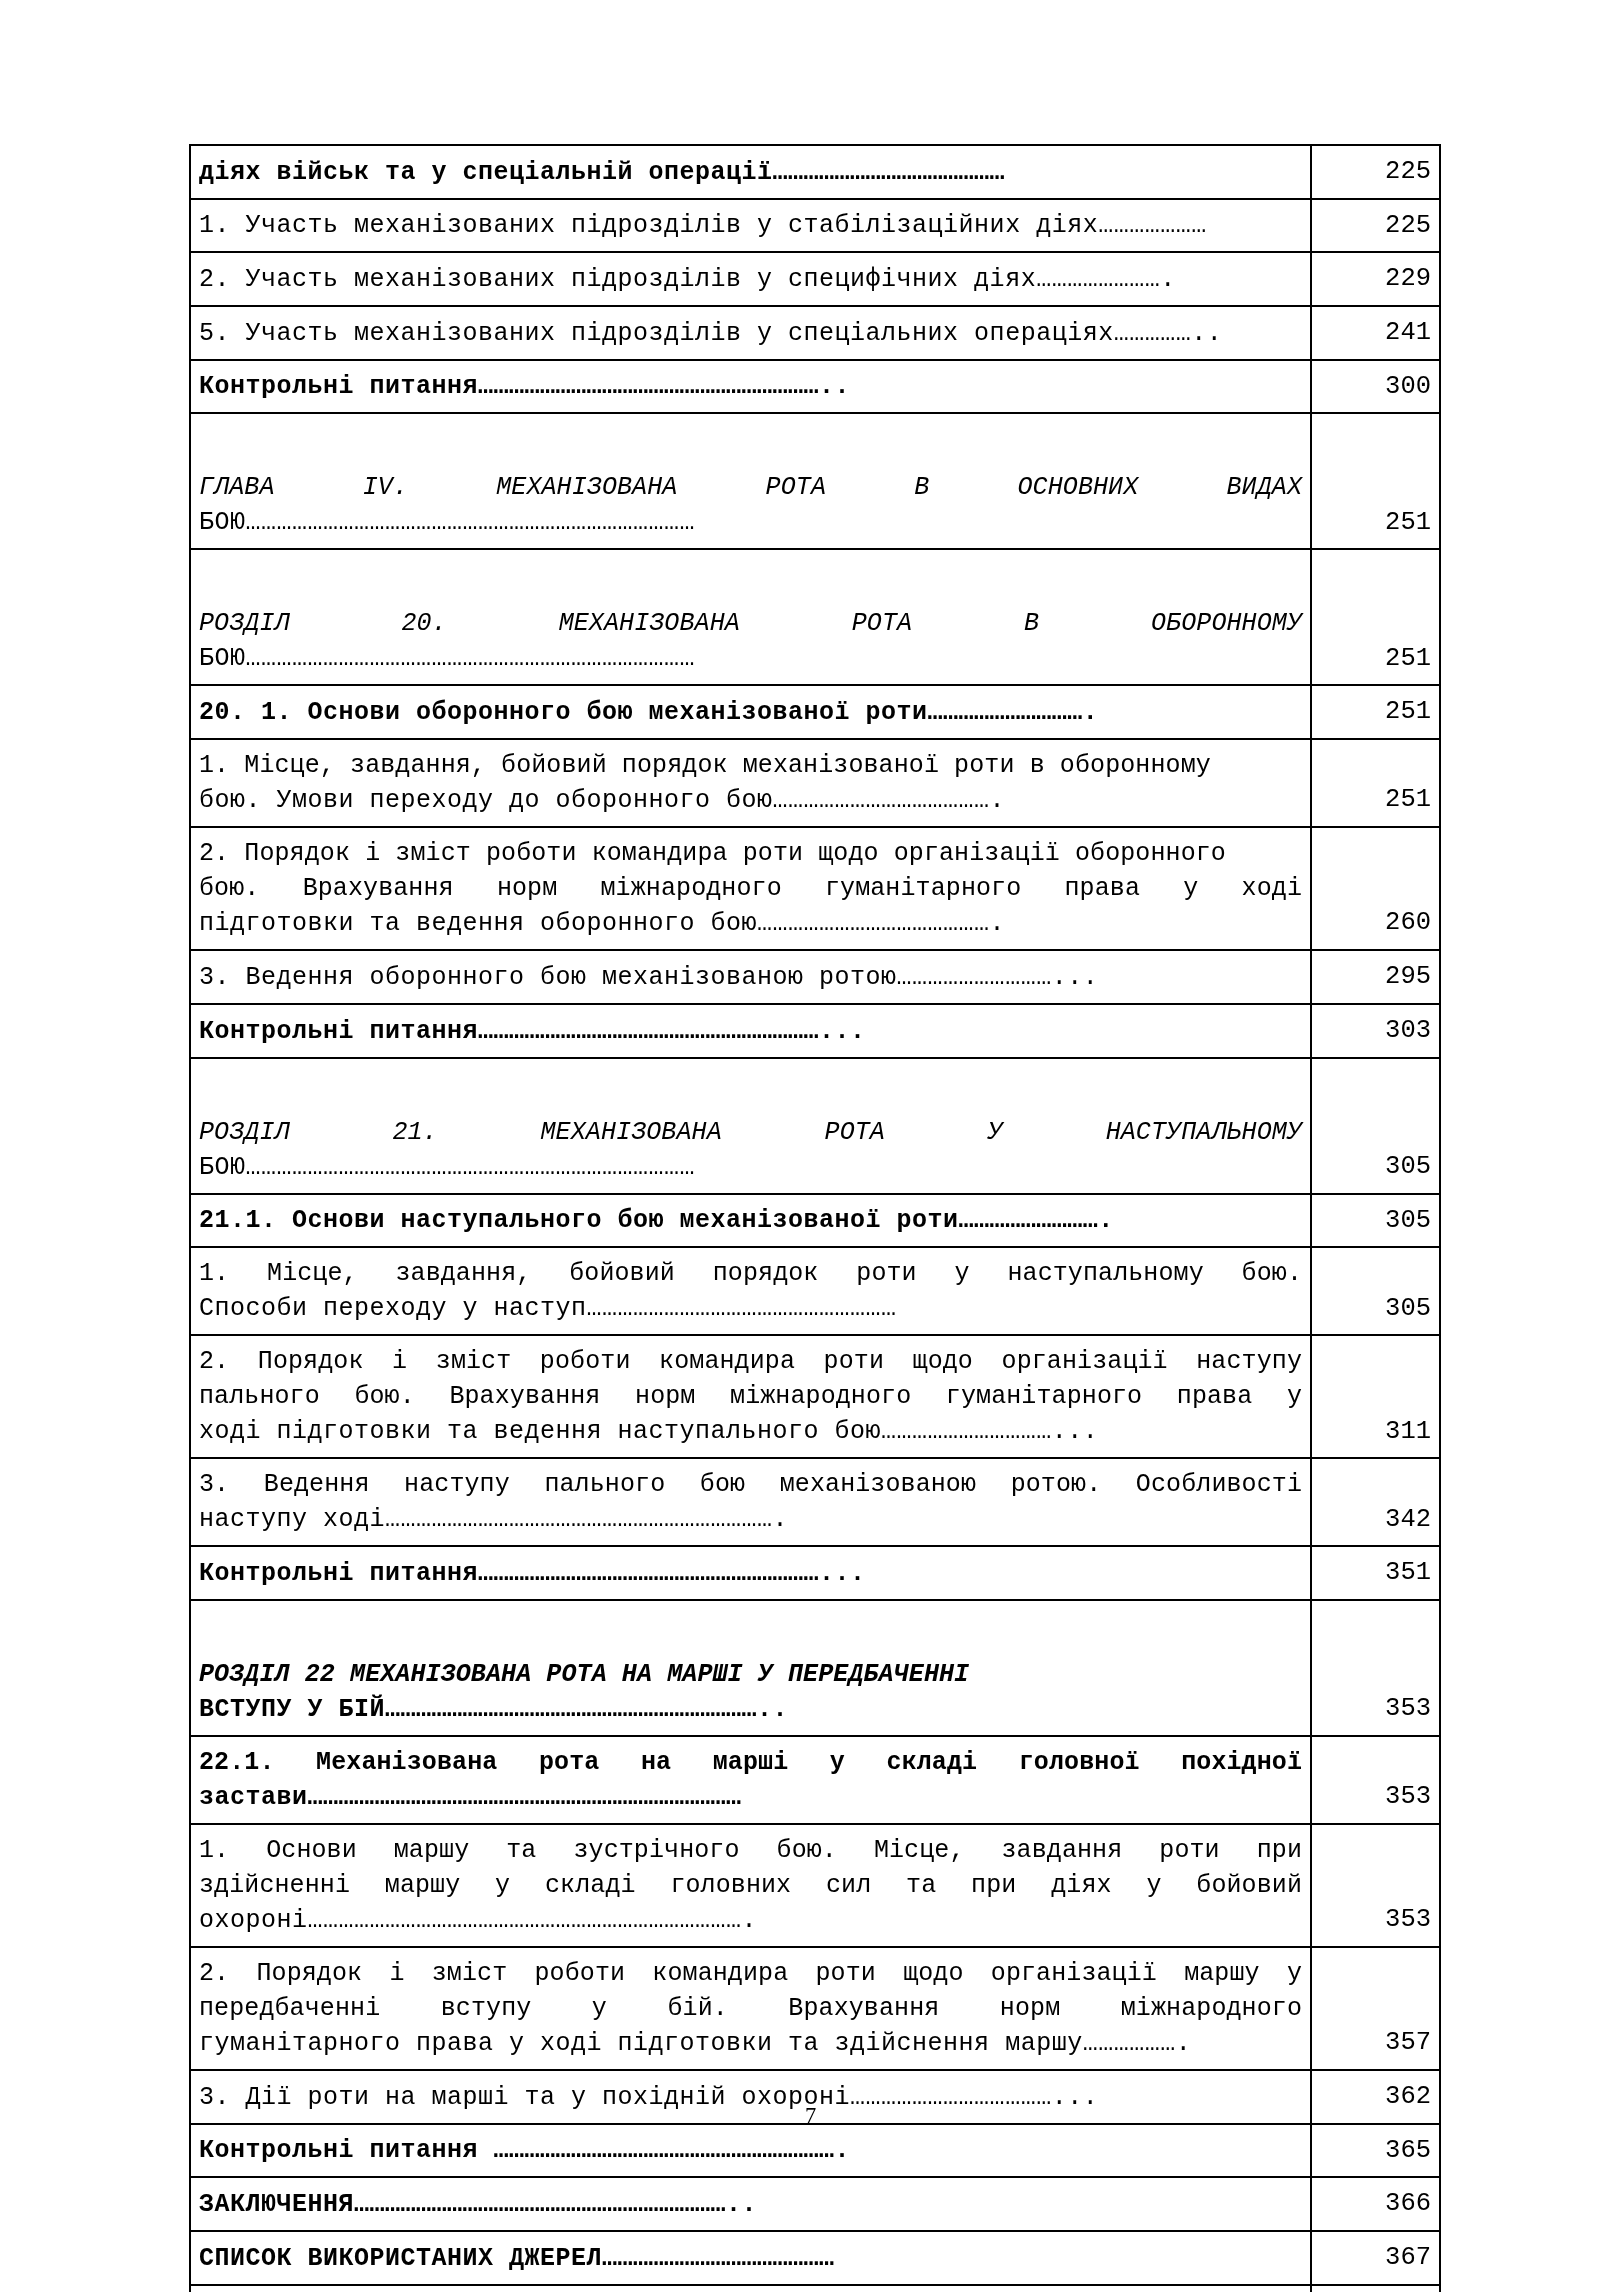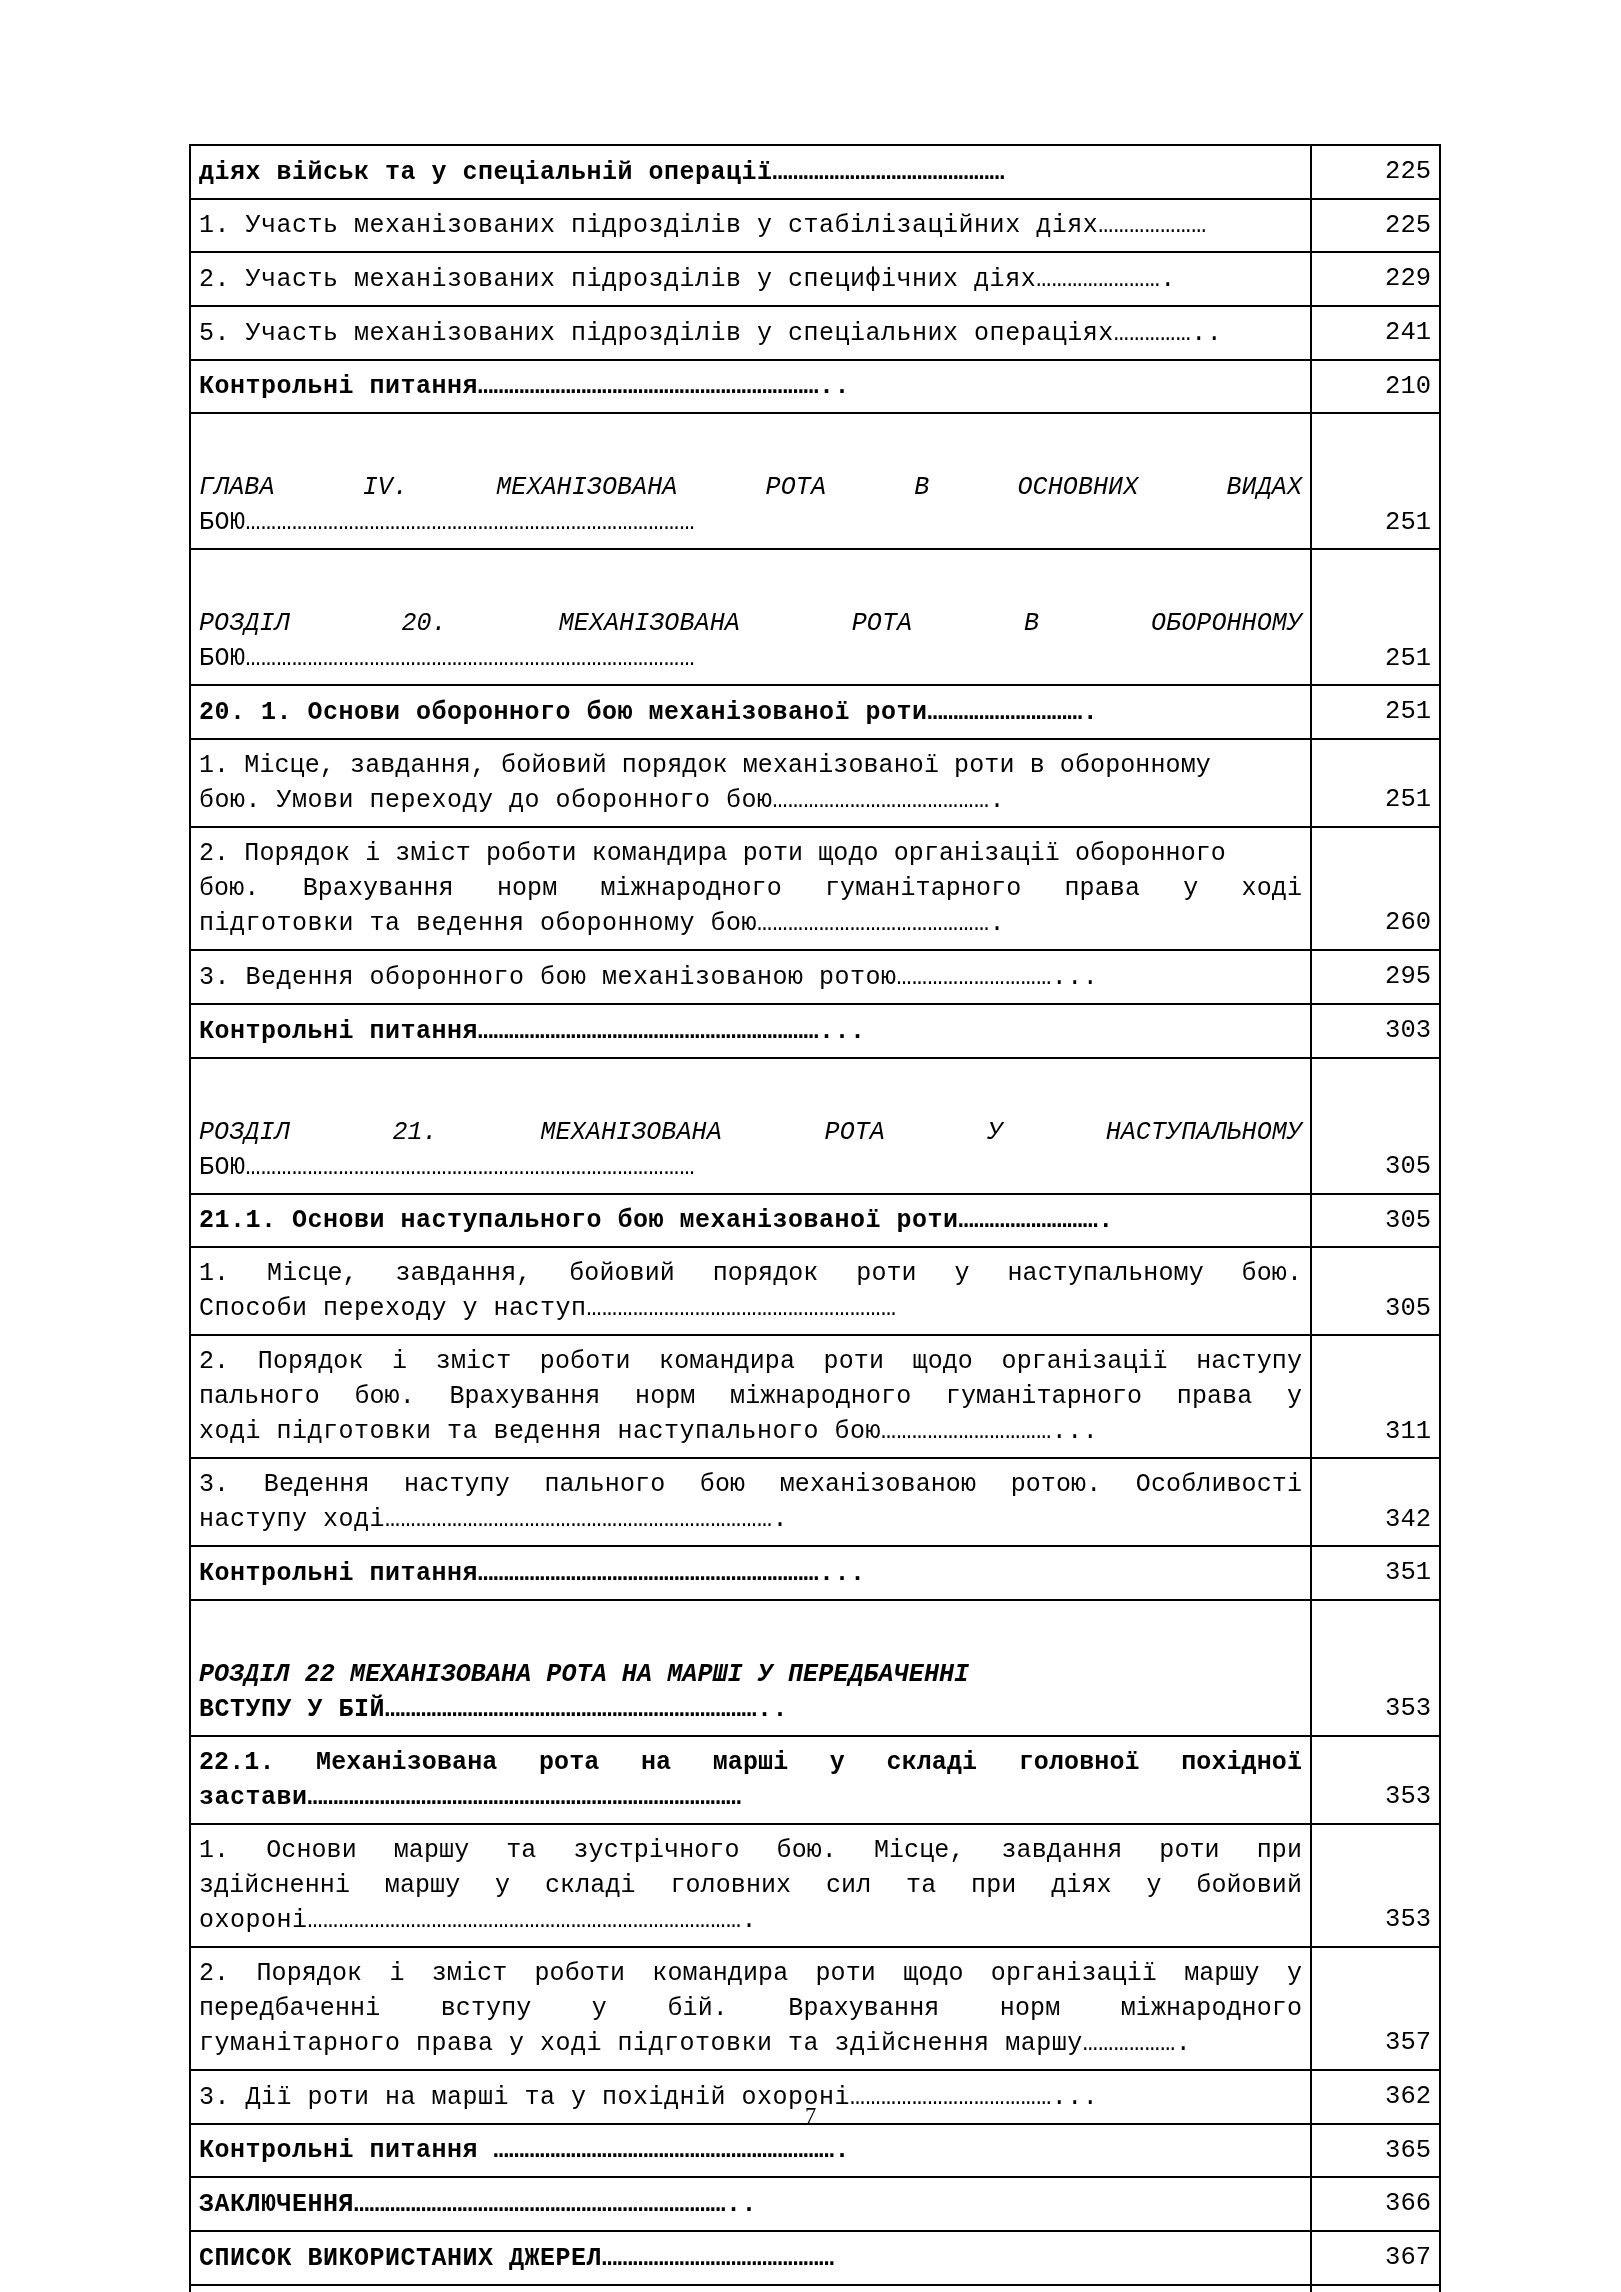--- a/index.html
+++ b/index.html
@@ -103,21 +103,21 @@
         <td class="cell-page">229</td>
       </tr>
 
       <tr>
         <td class="cell-title lead">5. Участь механізованих підрозділів у спеціальних операціях……………..</td>
         <td class="cell-page">241</td>
       </tr>
 
       <tr>
         <td class="cell-title t-bold lead">Контрольні питання…………………………………………………………..</td>
-        <td class="cell-page">210</td>
+        <td class="cell-page">300</td>
       </tr>
 
       <tr>
         <td class="cell-title">
           <span class="line t-just t-italic">ГЛАВА IV. МЕХАНІЗОВАНА РОТА В ОСНОВНИХ ВИДАХ</span>
           <span class="line lead">БОЮ……………………………………………………………………………</span>
         </td>
         <td class="cell-page">251</td>
       </tr>
 
@@ -139,21 +139,21 @@
           <span class="line t-justn">1. Місце, завдання, бойовий порядок механізованої роти в оборонному</span>
           <span class="line lead">бою. Умови переходу до оборонного бою…………………………………….</span>
         </td>
         <td class="cell-page pad-b-1">251</td>
       </tr>
 
       <tr>
         <td class="cell-title">
           <span class="line t-justn">2. Порядок і зміст роботи командира роти щодо організації оборонного</span>
           <span class="line t-just">бою. Врахування норм міжнародного гуманітарного права у ході</span>
-          <span class="line lead">підготовки та ведення оборонному бою……………………………………….</span>
+          <span class="line lead">підготовки та ведення оборонного бою……………………………………….</span>
         </td>
         <td class="cell-page">260</td>
       </tr>
 
       <tr>
         <td class="cell-title lead">3. Ведення оборонного бою механізованою ротою…………………………...</td>
         <td class="cell-page">295</td>
       </tr>
 
       <tr>

